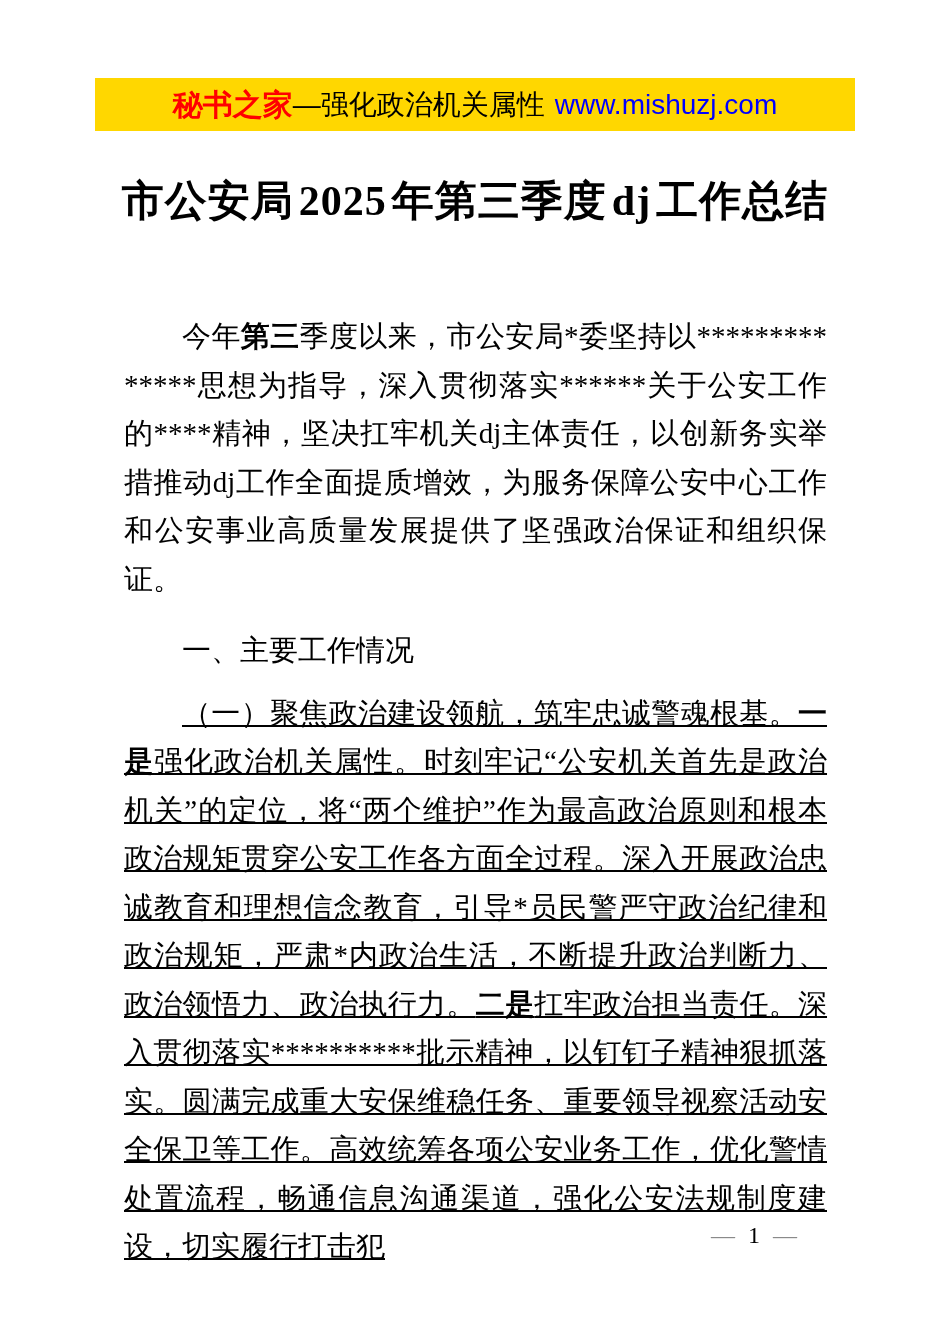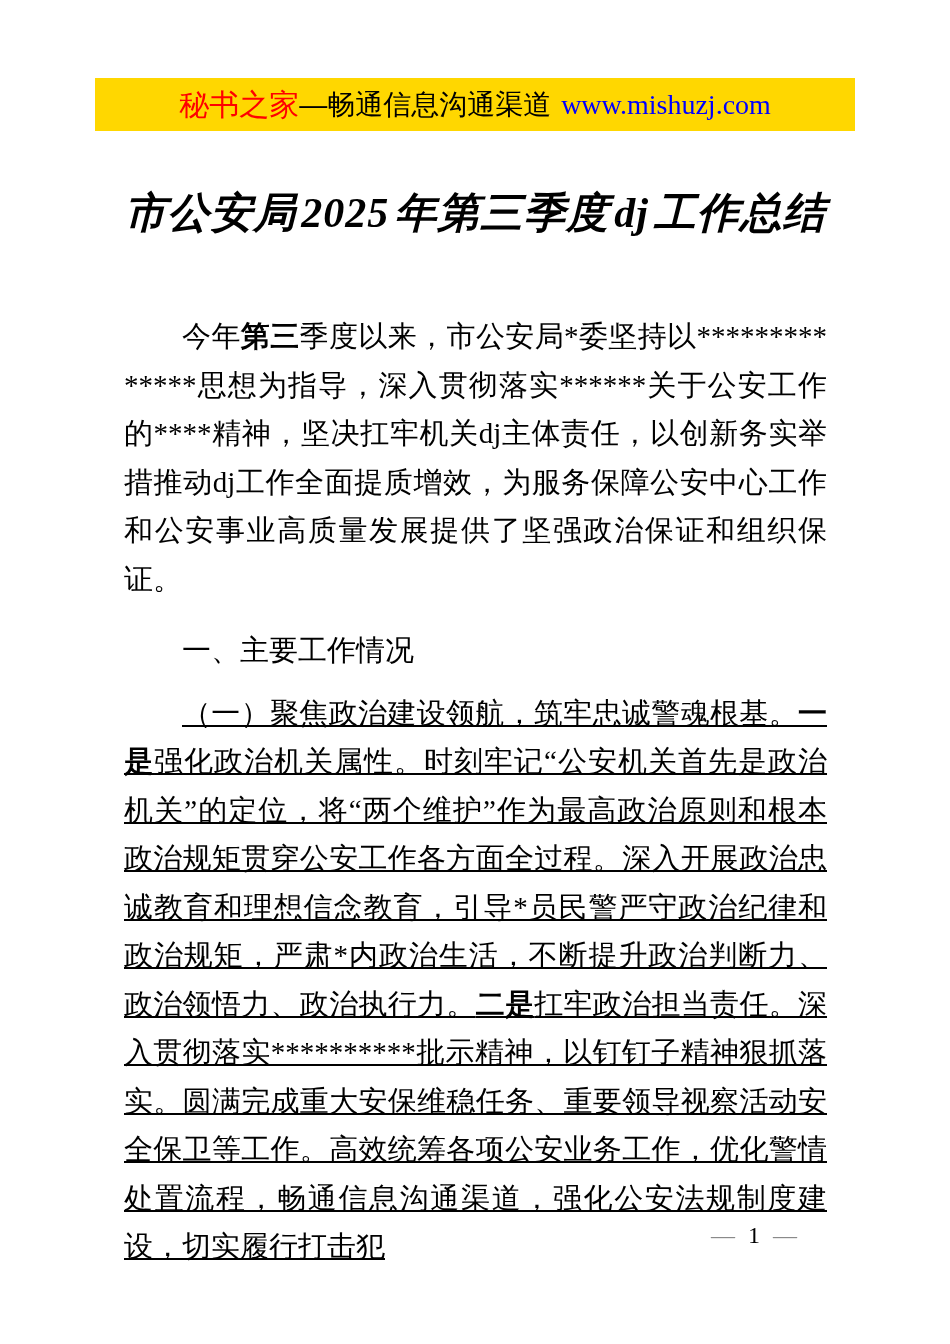--- a/index.html
+++ b/index.html
@@ -6,27 +6,27 @@
   body{
     width:950px;height:1344px;background:#ffffff;position:relative;overflow:hidden;
     font-family:"Liberation Sans","DejaVu Sans",sans-serif;color:#000;
   }
   .banner{
     position:absolute;left:95px;top:78px;width:760px;height:53px;
     background:#ffd700;
     display:flex;align-items:center;justify-content:center;
     font-size:28px;line-height:53px;white-space:nowrap;
   }
-  .site-name{color:#ff0000;font-weight:normal;font-size:30px;}
+  .site-name{color:#ff0000;font-weight:bold;font-size:30px;}
   .tagline{color:#000000;}
-  .url{color:#0000ff;text-decoration:none;margin-left:10px;cursor:pointer;font-family:Liberation Serif, serif;}
+  .url{color:#0000ff;text-decoration:none;margin-left:10px;cursor:pointer;}
   .title{
-    position:absolute;left:0;right:0;top:172px;margin:12px;text-align:center;
+    position:absolute;left:0;right:0;top:172px;margin:0;text-align:center;
     font-family:"Liberation Serif","DejaVu Serif",serif;
-    font-size:42px;font-weight:600;line-height:58px;letter-spacing:1px;font-style:italic;
+    font-size:42px;font-weight:600;line-height:58px;letter-spacing:1px;
   }
   .title .latin{padding:0 5px;}
   .title .b{font-weight:900;font-family:"Liberation Sans","DejaVu Sans",sans-serif;}
   .content{
     position:absolute;left:115px;top:303px;width:721px;
     font-family:"Liberation Serif","DejaVu Serif",serif;
     font-size:29px;line-height:48.5px;text-align:justify;
     word-break:break-all;overflow-wrap:anywhere;
   }
   .para{margin:9px;text-indent:58px;}
@@ -39,21 +39,21 @@
     font-size:24px;white-space:nowrap;
   }
   .footer .dash{color:#8a8a8a;}
   .footer .num{margin:0 13px;color:#000;}
 </style>
 </head>
 <body>
 
 <div class="banner">
   <span class="site-name">秘书之家</span>
-    <span class="tagline">—畅通信息沟通渠道 </span>
+    <span class="tagline">—强化政治机关属性 </span>
     <a class="url">www.mishuzj.com</a>
 </div>
 
 <h1 class="title"><span>市公安局</span><span class="latin">2025</span><span>年</span><span class="b">第三</span><span>季度</span><span class="latin">dj</span><span>工作总结</span></h1>
 
 <div class="content">
   <p class="para"><span>今年</span><span class="b">第三</span><span>季度以来，市公安局*委坚持以**************思想为指导，深入贯彻落实******关于公安工作的****精神，坚决扛牢机关dj主体责任，以创新务实举措推动dj工作全面提质增效，为服务保障公安中心工作和公安事业高质量发展提供了坚强政治保证和组织保证。</span></p>
   <p class="para heading"><span>一、主要工作情况</span></p>
   <p class="para p2"><span>（一）聚焦政治建设领航，筑牢忠诚警魂根基。</span><span class="b">一是</span><span>强化政治机关属性。时刻牢记“公安机关首先是政治机关”的定位，将“两个维护”作为最高政治原则和根本政治规矩贯穿公安工作各方面全过程。深入开展政治忠诚教育和理想信念教育，引导*员民警严守政治纪律和政治规矩，严肃*内政治生活，不断提升政治判断力、政治领悟力、政治执行力。</span><span class="b">二是</span><span>扛牢政治担当责任。深入贯彻落实**********批示精神，以钉钉子精神狠抓落实。圆满完成重大安保维稳任务、重要领导视察活动安全保卫等工作。高效统筹各项公安业务工作，优化警情处置流程，畅通信息沟通渠道，强化公安法规制度建设，切实履行打击犯</span></p>
 </div>

